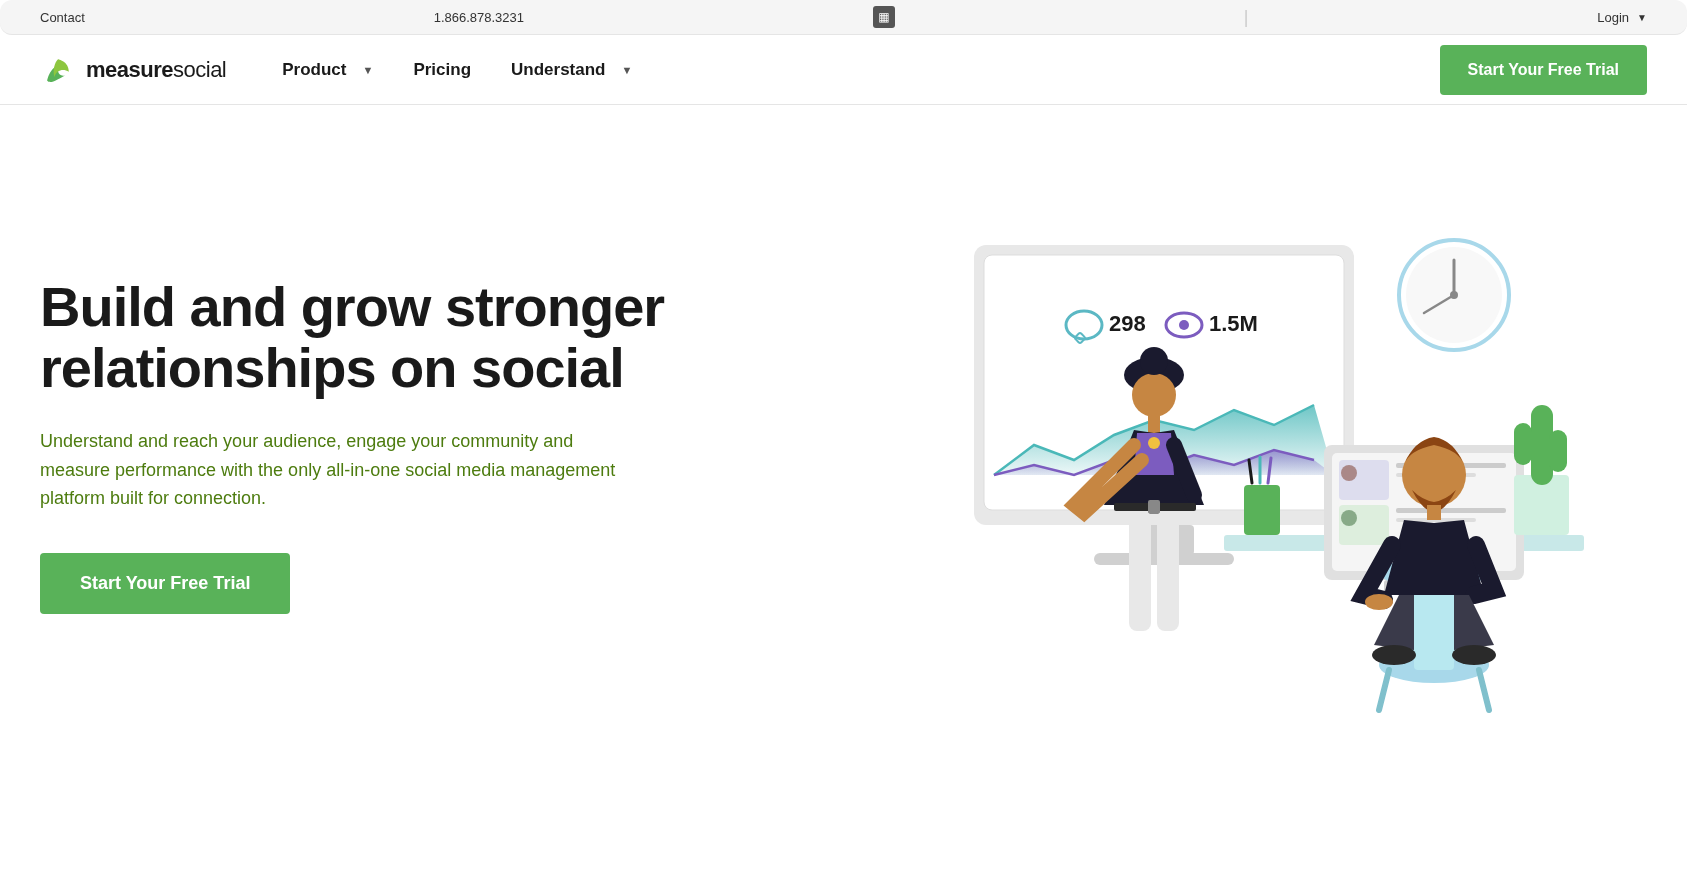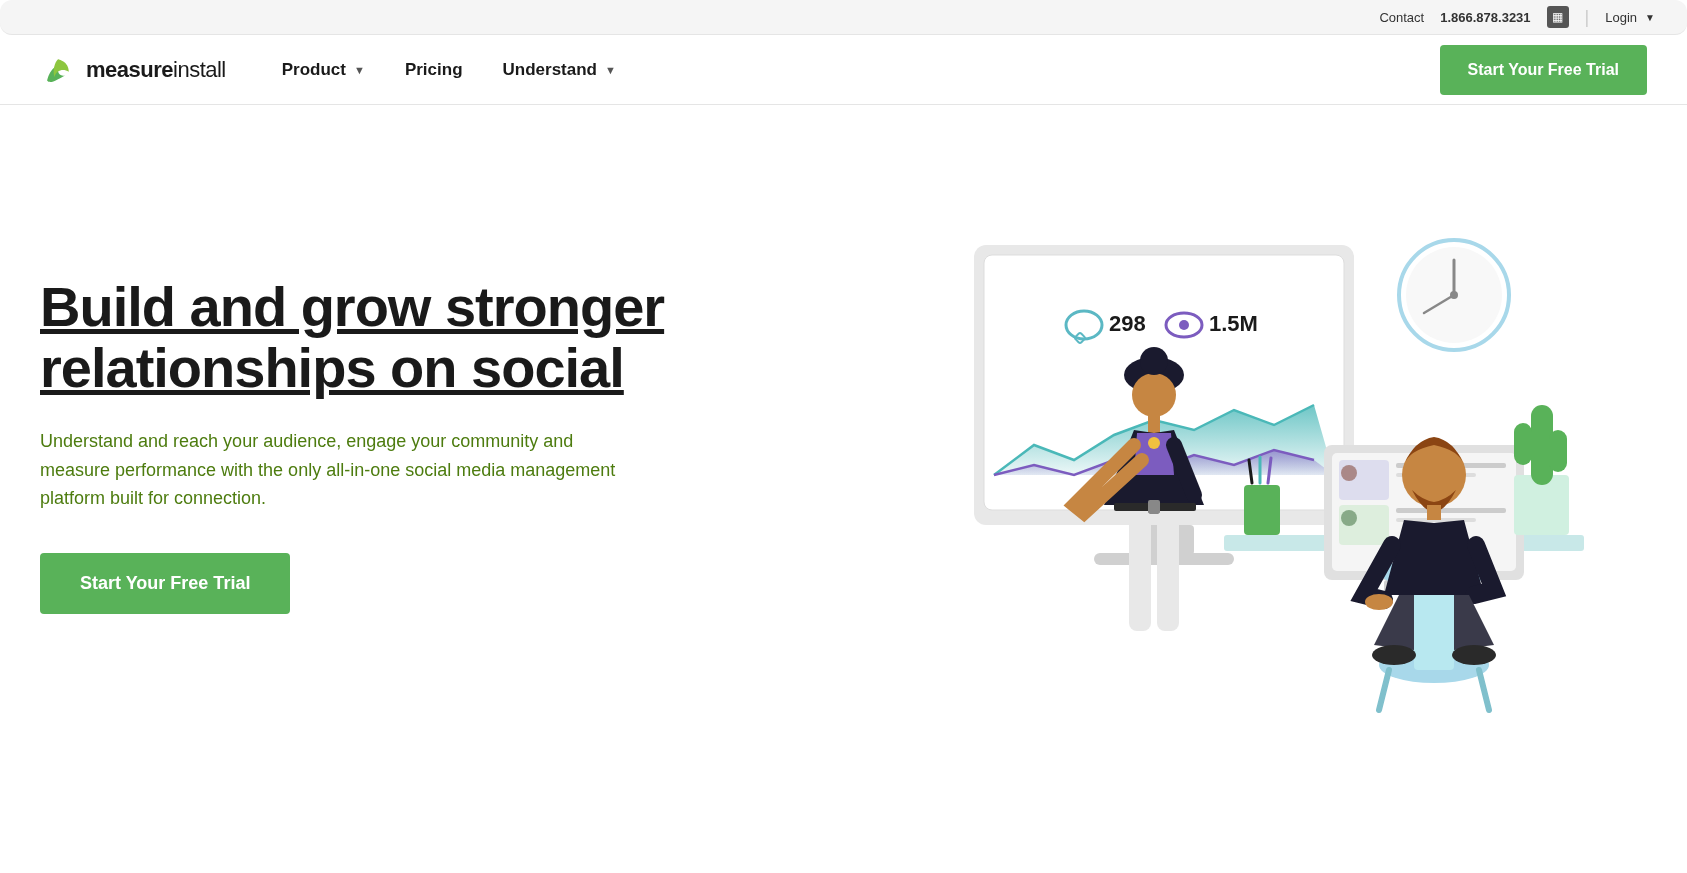--- a/index.html
+++ b/index.html
@@ -2,31 +2,31 @@
 <html><head>
   <meta charset="utf-8">
   <style>
     * { margin: 0; padding: 0; box-sizing: border-box; }
     body { font-family: -apple-system, BlinkMacSystemFont, 'Segoe UI', sans-serif; background: #fff; overflow-x: hidden; }
 
     
     .top-bar {
       background: #f5f5f5;
       display: flex;
-      justify-content: flex-end;
+      justify-content: space-between;
       align-items: center;
-      padding: 6px 32px;
+      padding: 6px 40px;
       gap: 16px;
       font-size: 13px;
       color: #333;
       border-bottom: 1px solid #e5e5e5;
       border-radius: 12px;
     }
     .top-bar-contact { color: #333; text-decoration: none; }
-    .top-bar-phone { color: #333; font-weight: 700; }
+    .top-bar-phone { color: #333; font-weight: 400; }
     .top-bar-calendar {
       width: 22px; height: 22px;
       background: #555;
       border-radius: 3px;
       display: inline-flex; align-items: center; justify-content: center;
       color: #fff; font-size: 12px; cursor: pointer;
     }
     .top-bar-divider { color: #ccc; font-size: 18px; }
     .top-bar-login { color: #333; font-weight: 500; cursor: pointer; display: flex; align-items: center; gap: 8px; }
     .top-bar-login .caret { font-size: 10px; }
@@ -47,21 +47,21 @@
       width: 36px; height: 36px;
     }
     .logo-text {
       font-size: 22px; font-weight: 700; color: #1a1a1a; letter-spacing: -0.5px;
     }
     .logo-text span { font-weight: 400; }
     .nav-links {
       display: flex; align-items: center; gap: 8px; flex: 1;
     }
     .nav-item {
-      display: flex; align-items: center; gap: 8px;
+      display: flex; align-items: center; gap: 16px;
       padding: 8px 16px;
       font-size: 17px;
       font-weight: 600;
       color: #1a1a1a;
       cursor: pointer;
       text-decoration: none;
       justify-content: flex-end;
     }
     .nav-item .caret { font-size: 11px; color: #555; }
     .nav-cta {
@@ -92,21 +92,20 @@
       padding-right: 40px;
       z-index: 2;
     }
     .hero-title {
       font-size: 56px;
       font-weight: 800;
       line-height: 1.1;
       color: #1a1a1a;
       margin-bottom: 28px;
       letter-spacing: -1px;
-      text-decoration: underline;
     }
     .hero-subtitle {
       font-size: 18px;
       color: #4d7c0f;
       line-height: 1.6;
       margin-bottom: 40px;
       max-width: 580px;
     }
     .hero-cta {
       background: #59b259;
@@ -157,21 +156,21 @@
 </div>
 
 <nav class="main-nav">
   <div class="logo-area">
 
     <svg class="logo-leaf" viewBox="0 0 40 40" fill="none" xmlns="http://www.w3.org/2000/svg">
       <path d="M8 32 C8 32 10 18 22 14 C18 20 20 28 28 26 C20 30 12 36 8 32Z" fill="#59b259"></path>
       <path d="M20 8 C20 8 32 10 32 22 C26 18 18 20 16 28 C14 20 16 12 20 8Z" fill="#8dc63f"></path>
     </svg>
     <div class="logo-text">
-      <strong>measure</strong><span>install</span>
+      <strong>measure</strong><span>social</span>
     </div>
   </div>
 
   <div class="nav-links">
     <a class="nav-item">
       <span>Product</span>
       <span class="caret">▼</span>
     </a>
     <a class="nav-item">
       <span>Pricing</span>

